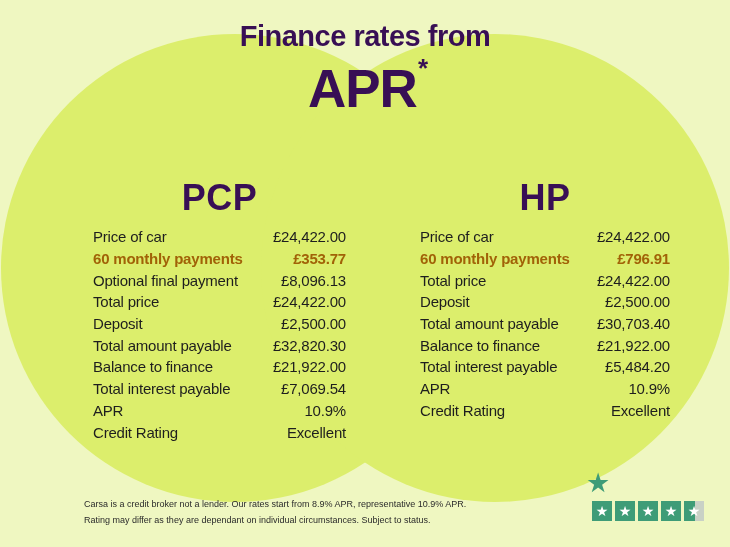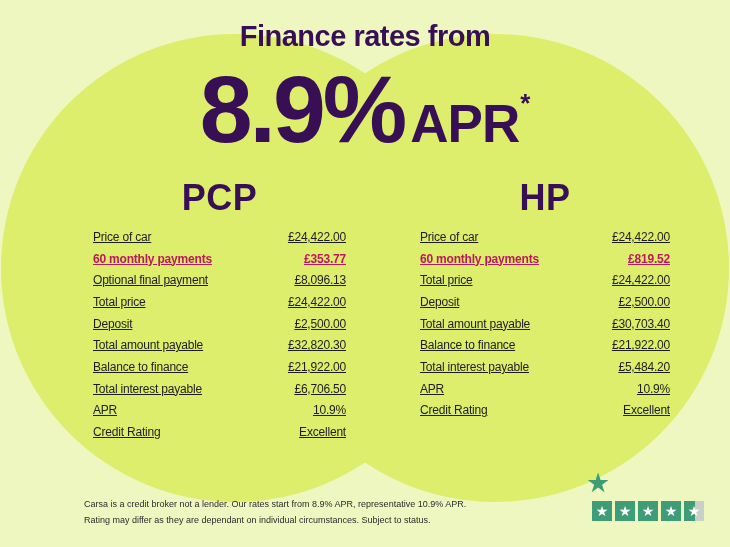--- a/index.html
+++ b/index.html
@@ -39,23 +39,23 @@
   .fin-table.pcp{left:93px;width:253px;}
   .fin-table.hp{left:420px;width:250px;}
   .fin-table h2{
     margin:0 0 13px 0;text-align:center;
     font-size:36px;font-weight:800;line-height:31px;
     color:#380f55;letter-spacing:0.5px;
   }
   .row{
     display:flex;justify-content:space-between;align-items:center;
     height:21.7px;
-    font-size:12px;color:#1e1e1e;letter-spacing:-0.2px;text-decoration:underline;
+    font-size:15px;color:#1e1e1e;letter-spacing:-0.2px;
   }
-  .row.bold{font-weight:700;color:#be185d;gap:16px;}
+  .row.bold{font-weight:700;color:#a16207;gap:16px;}
   .row .val{text-align:left;}
 
   .disclaimer{
     position:absolute;left:84px;top:497px;width:470px;
     font-size:9px;line-height:15.5px;color:#2b2b2b;letter-spacing:0;
   }
 
   .trustpilot{position:absolute;left:586px;top:470px;}
   .tp-wordmark{display:flex;align-items:center;}
   .tp-logo-star{
@@ -81,21 +81,20 @@
 <body>
 
 <div class="canvas">
   <div class="bg-circle left"></div>
   <div class="bg-circle right"></div>
 
   <div class="content">
     <div class="title">Finance rates from</div>
 
     <div class="rate-line">
-      <span class="rate-number">8.9%</span>
       <span class="rate-unit">APR</span>
       <span class="rate-asterisk">*</span>
     </div>
 
     <div class="fin-table pcp">
       <h2>PCP</h2>
       <div class="row">
         <span class="lbl">Price of car</span>
         <span class="val">£24,422.00</span>
       </div>
@@ -118,41 +117,41 @@
       <div class="row">
         <span class="lbl">Total amount payable</span>
         <span class="val">£32,820.30</span>
       </div>
       <div class="row">
         <span class="lbl">Balance to finance</span>
         <span class="val">£21,922.00</span>
       </div>
       <div class="row">
         <span class="lbl">Total interest payable</span>
-        <span class="val">£6,706.50</span>
+        <span class="val">£7,069.54</span>
       </div>
       <div class="row">
         <span class="lbl">APR</span>
         <span class="val">10.9%</span>
       </div>
       <div class="row">
         <span class="lbl">Credit Rating</span>
         <span class="val">Excellent</span>
       </div>
     </div>
 
     <div class="fin-table hp">
       <h2>HP</h2>
       <div class="row">
         <span class="lbl">Price of car</span>
         <span class="val">£24,422.00</span>
       </div>
       <div class="row bold">
         <span class="lbl">60 monthly payments</span>
-        <span class="val">£819.52</span>
+        <span class="val">£796.91</span>
       </div>
       <div class="row">
         <span class="lbl">Total price</span>
         <span class="val">£24,422.00</span>
       </div>
       <div class="row">
         <span class="lbl">Deposit</span>
         <span class="val">£2,500.00</span>
       </div>
       <div class="row">

